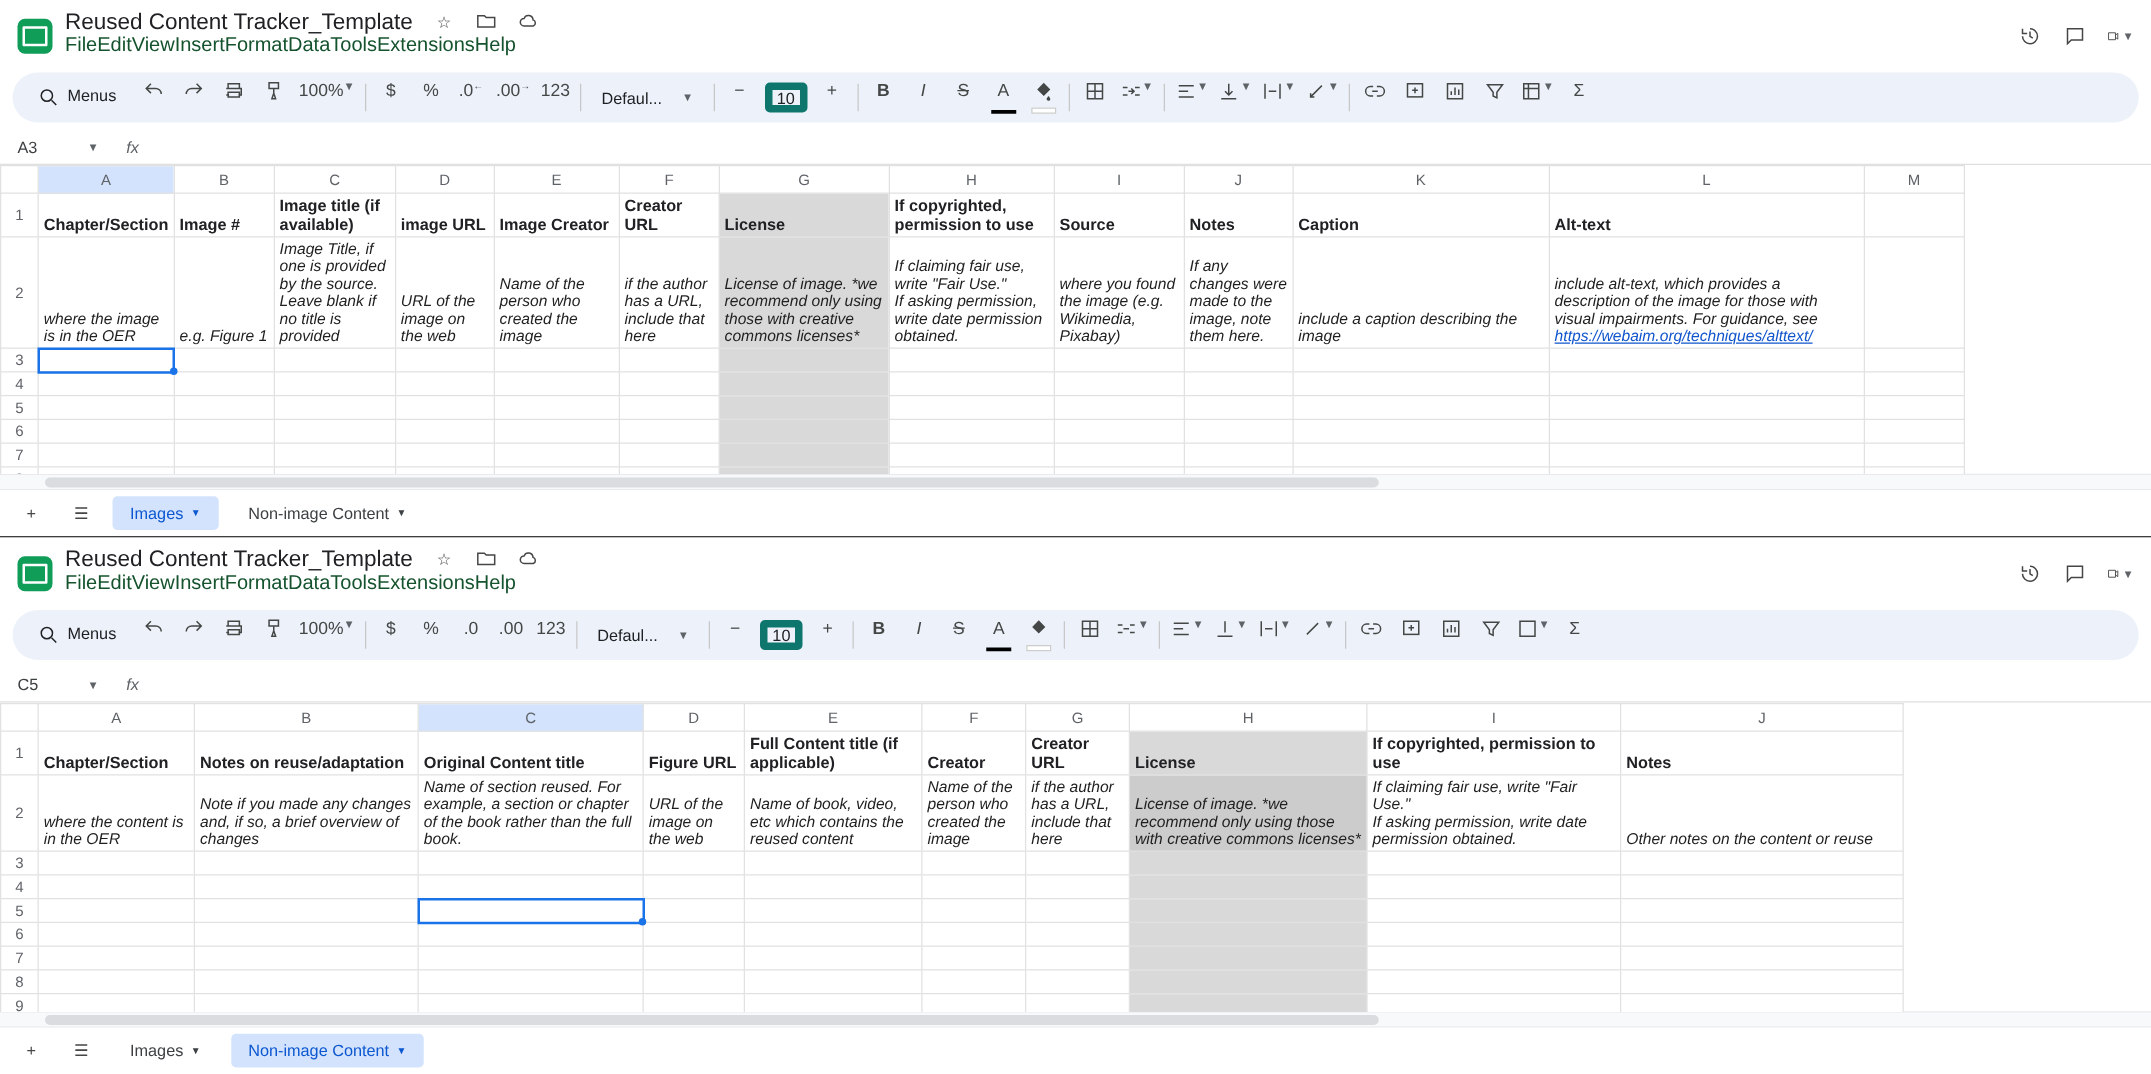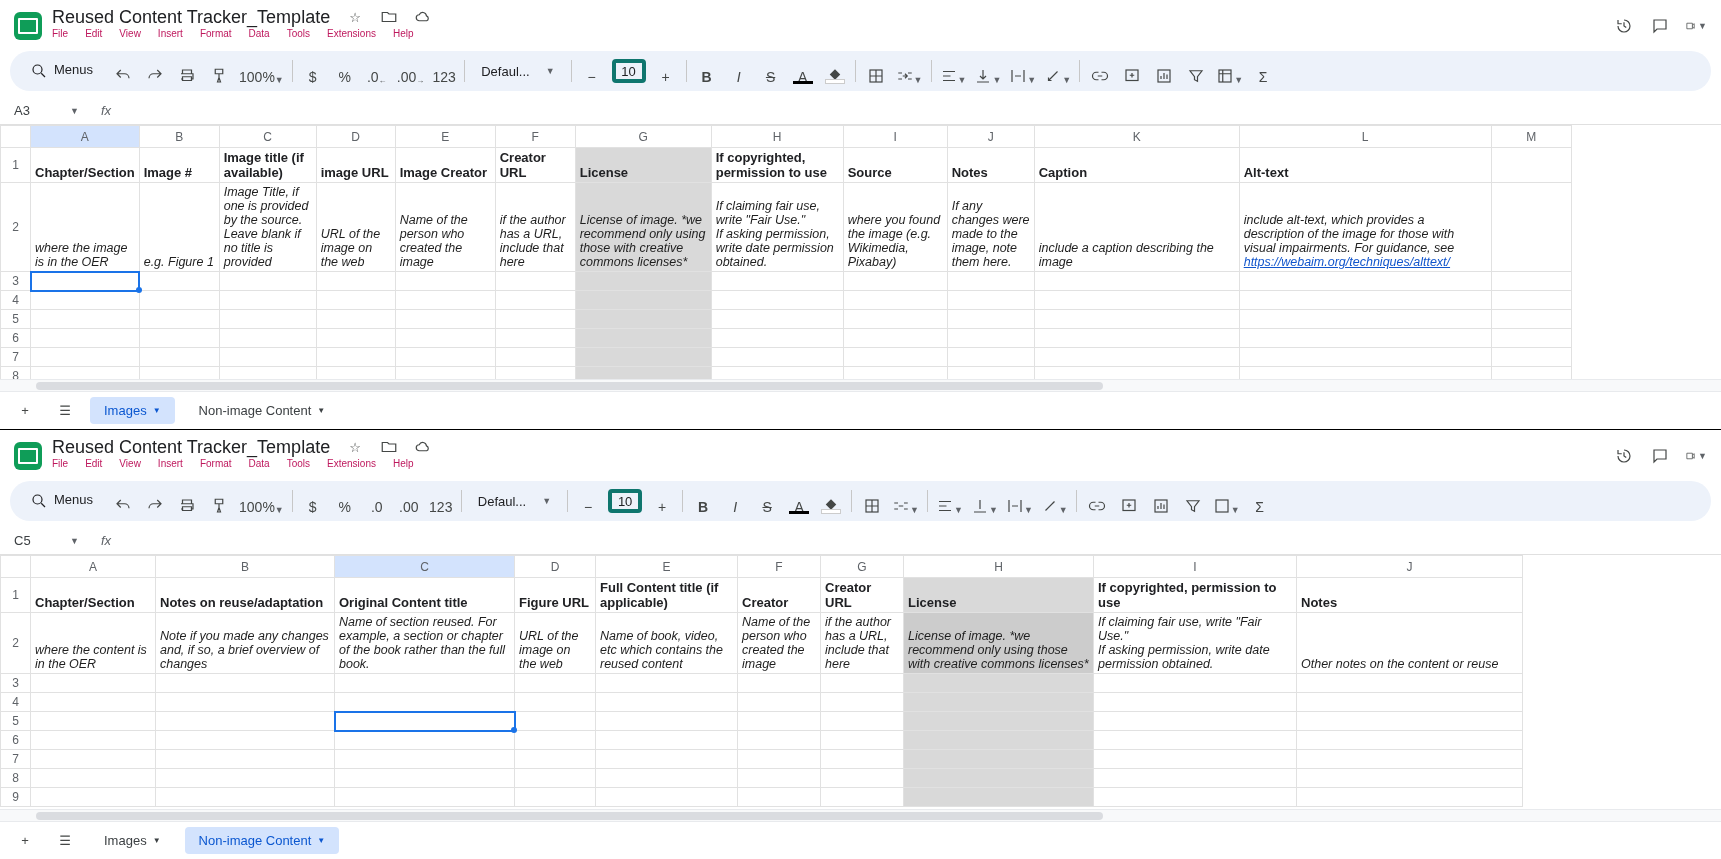--- a/index.html
+++ b/index.html
@@ -7,28 +7,28 @@
 .pane{height:429px;display:flex;flex-direction:column;background:#fff}
 .pane-sep{height:1px;background:#000}
 .titlebar{display:flex;align-items:center;padding:6px 14px;gap:10px}
 .logo{width:28px;height:28px;background:#0f9d58;border-radius:6px;display:flex;align-items:center;justify-content:center}
 .logo::before{content:"";width:16px;height:12px;border:2px solid #fff;border-radius:1px}
 .doc-title{font-size:18px;color:#202124}
 .title-icons{display:flex;gap:12px;color:#5f6368;margin-left:4px}
 .spacer{flex:1}
 .hdr-right{display:flex;gap:14px;align-items:center;color:#444746}
 .ic{width:22px;height:22px;display:flex;align-items:center;justify-content:center;cursor:pointer;color:#444746}
-.menus{display:flex;gap:17px;font-size:10px;color:#be185d;padding:0 0 6px 48px}
+.menus{display:flex;font-size:16px;color:#14532d;padding:0 0 6px 48px}
 .menus span{cursor:pointer}
 .toolbar-wrap{padding:0 10px 6px}
 .toolbar{display:flex;align-items:center;background:#edf2fa;border-radius:24px;padding:4px 10px;gap:8px;height:40px}
 .search-pill{display:flex;gap:6px;background:transparent;border-radius:18px;padding:4px 10px;cursor:pointer}
 .sep{width:1px;height:22px;background:#c7c7c7}
-.tbtn{min-width:24px;height:28px;display:flex;align-items:flex-end;justify-content:center;cursor:pointer;color:#444746;border-radius:4px;font-size:14px}
-.fs-box{display:flex;align-items:center;border:4px solid #0f766e;border-radius:4px;width:34px;height:24px;justify-content:center;font-size:13px}
+.tbtn{min-width:24px;height:28px;display:flex;align-items:flex-start;justify-content:center;cursor:pointer;color:#444746;border-radius:4px;font-size:14px}
+.fs-box{display:flex;align-items:center;border:6px solid #0f766e;border-radius:4px;width:34px;height:24px;justify-content:center;font-size:13px}
 .font-sel{display:flex;align-items:center;gap:16px;padding:0 8px;min-width:70px;cursor:pointer}
 .carat{font-size:9px;color:#5f6368}
 .underline-a{position:relative}
 .underline-a::after{content:"";position:absolute;left:2px;right:2px;bottom:1px;height:3px;background:#000}
 .fill-ic{position:relative}
 .fill-ic::after{content:"";position:absolute;left:2px;right:2px;bottom:1px;height:3px;background:#fff;border:1px solid #ccc}
 .namebox{display:flex;align-items:center;gap:8px;padding:4px 10px;border-bottom:1px solid #e0e0e0;font-size:13px;color:#3c4043}
 .nb-cell{width:52px;padding:2px 4px}
 .fx{font-style:italic;color:#5f6368;margin-left:14px}
 .grid-wrap{flex:1;overflow:auto;position:relative}

